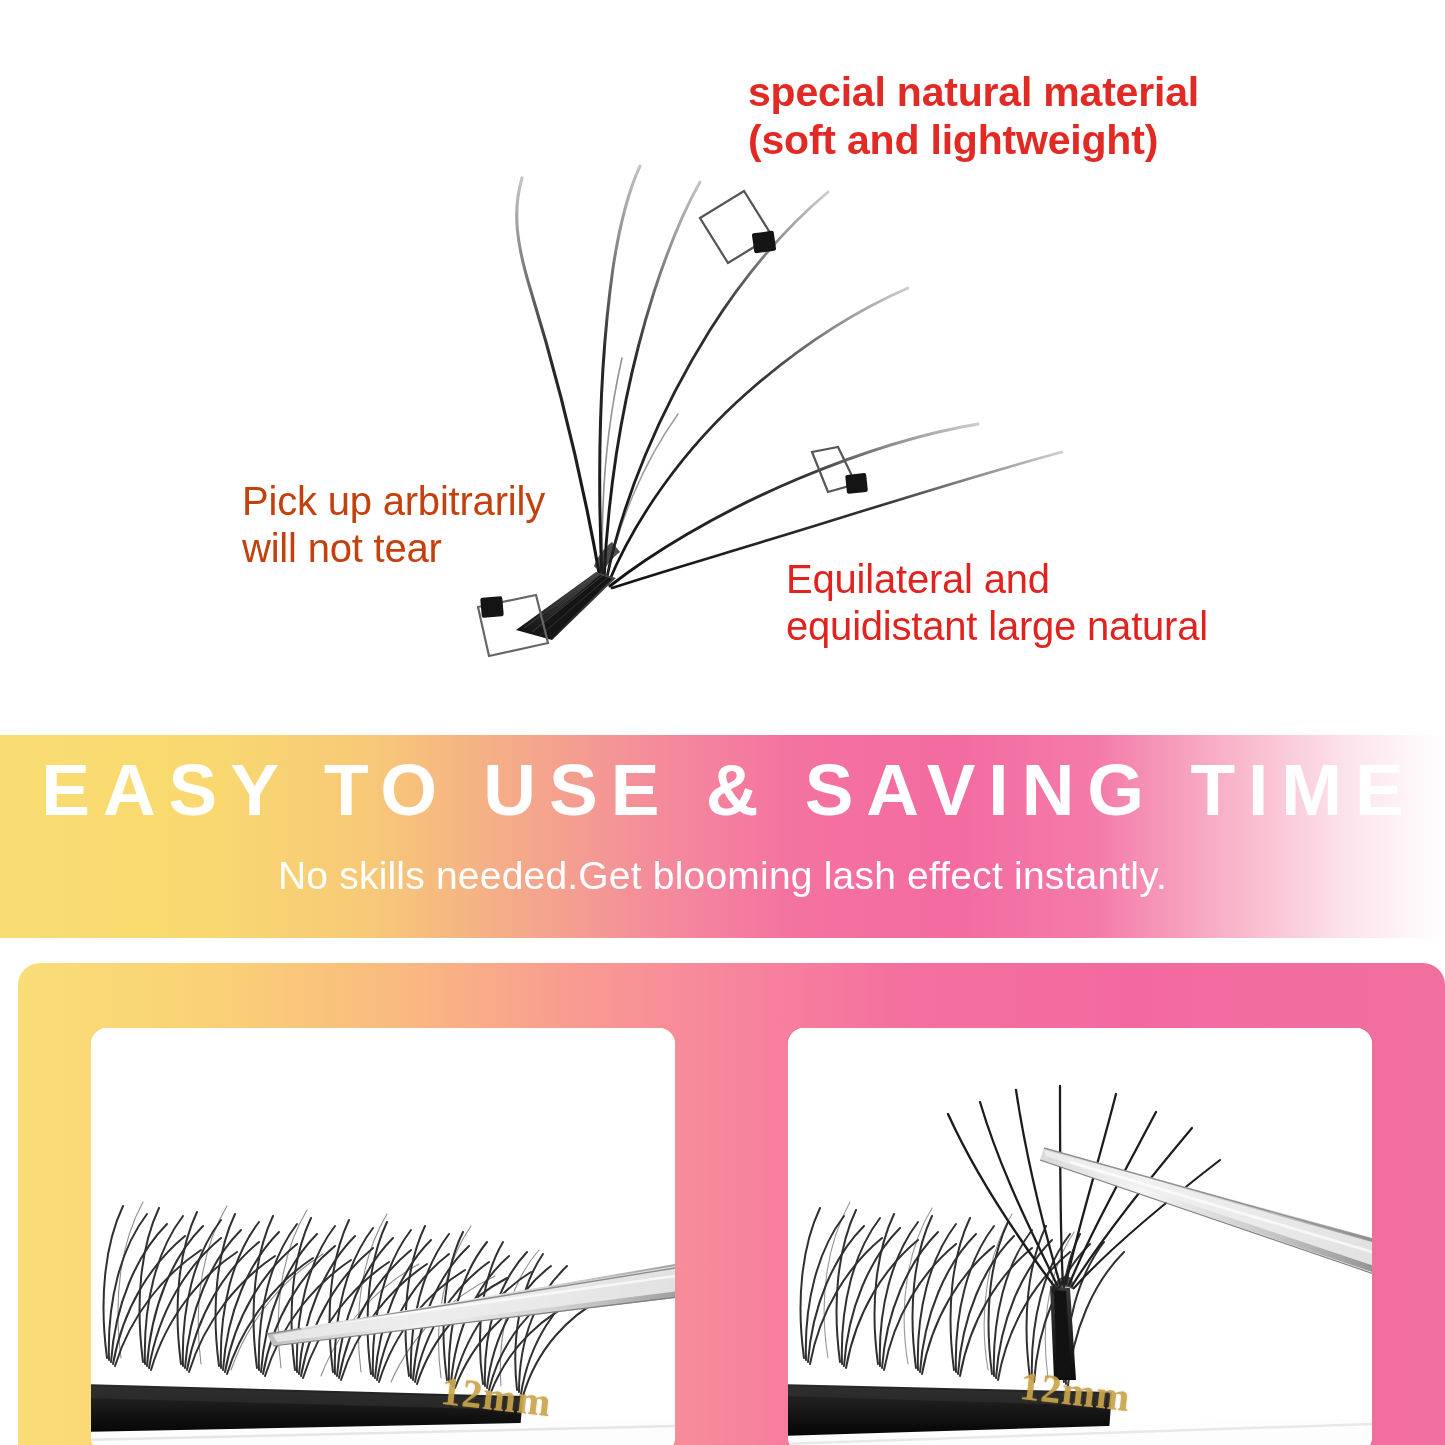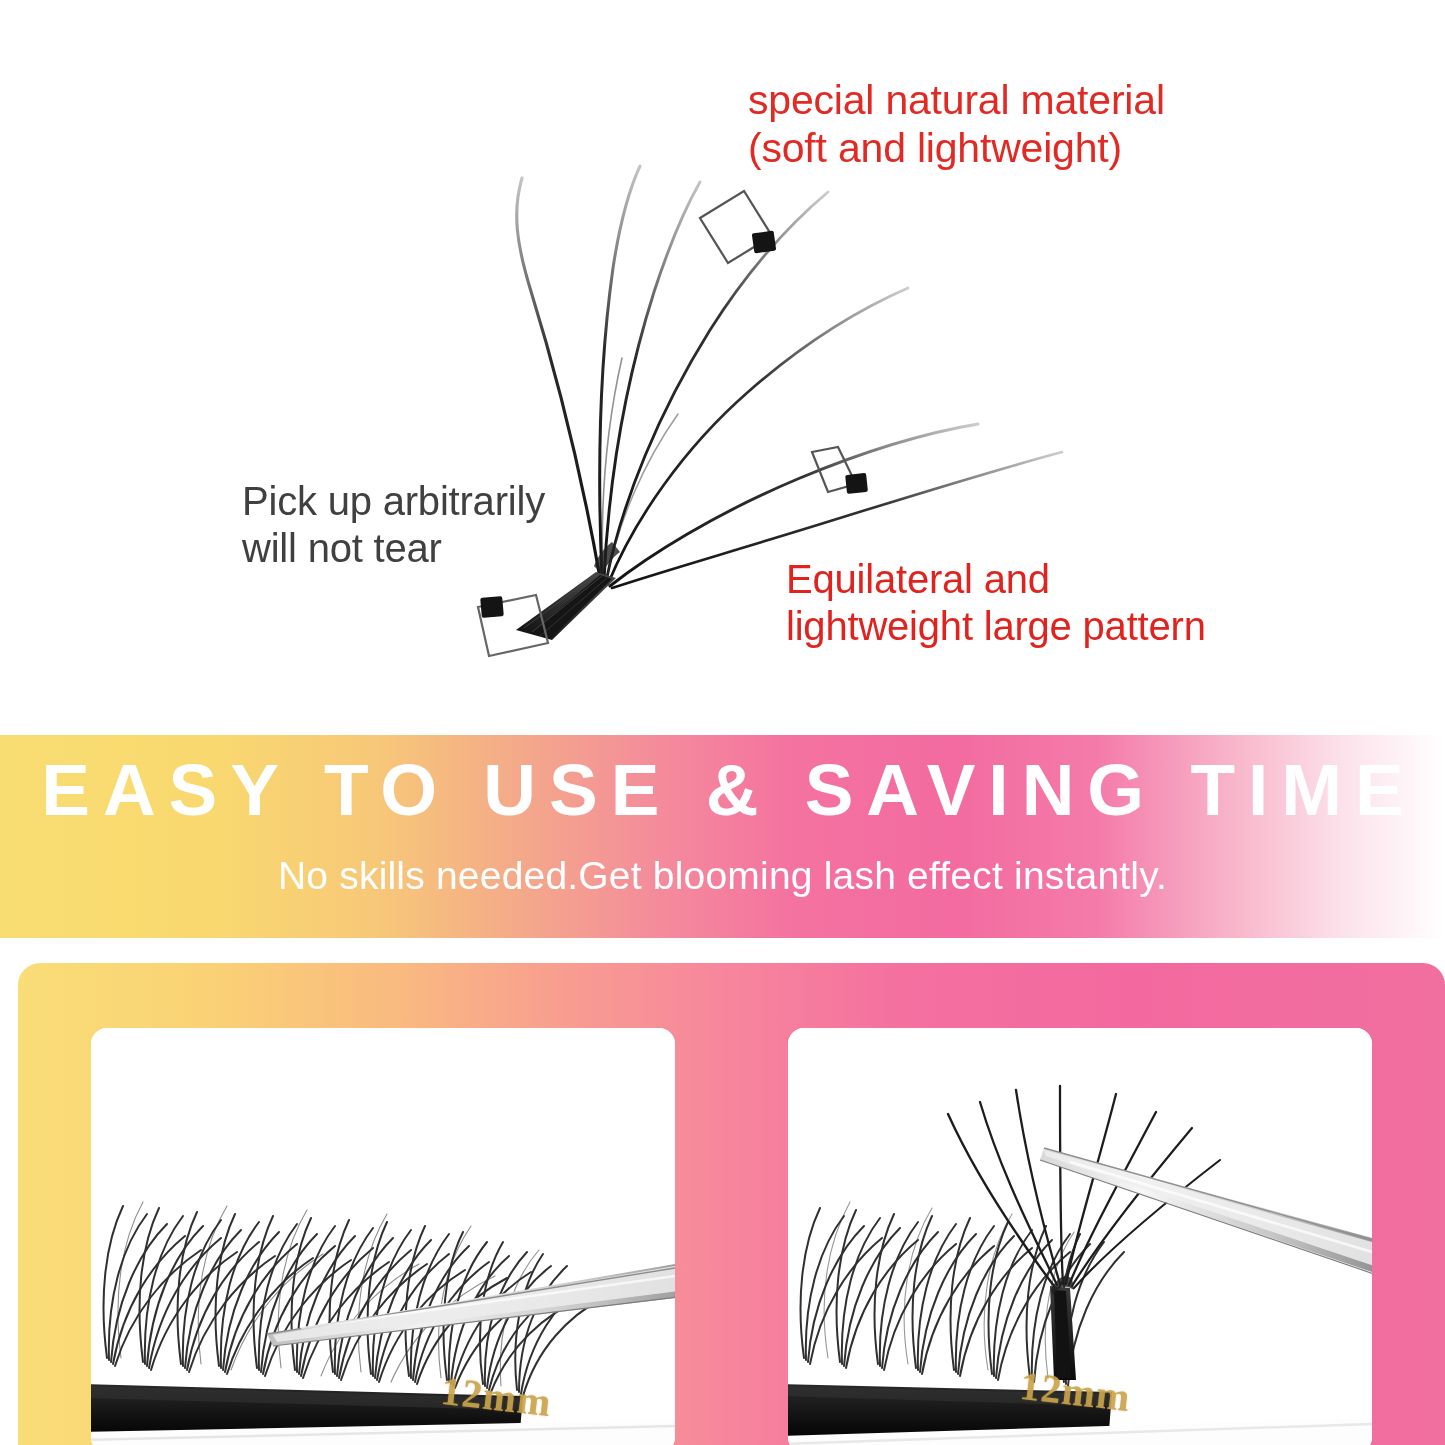--- a/index.html
+++ b/index.html
@@ -34,29 +34,30 @@
     position: absolute;
     color: #e0231f;
     font-family: "Liberation Sans", sans-serif;
     font-weight: 400;
     line-height: 1.18;
     white-space: pre-line;
     letter-spacing: -0.2px;
   }
   #label-material {
     left: 748px;
-    top: 76px;
+    top: 68px;
     font-size: 41px;
     color: #e12a24;
+    font-weight: bold;
   }
   #label-pickup {
     left: 242px;
     top: 478px;
     font-size: 40px;
-    color: #404040;
+    color: #c2410c;
   }
   #label-equilateral {
     left: 786px;
     top: 556px;
     font-size: 40px;
     color: #e0231f;
   }
 
   
   #banner-section {
@@ -253,21 +254,21 @@
     </g>
   </svg>
 
   <div class="callout-label" id="label-material">special natural material
 (soft and lightweight)</div>
 
   <div class="callout-label" id="label-pickup">Pick up arbitrarily
 will not tear</div>
 
   <div class="callout-label" id="label-equilateral">Equilateral and
-lightweight large pattern</div>
+equidistant large natural</div>
 </div>
 
 <div id="banner-section">
   <div id="banner-title">EASY TO USE &amp; SAVING TIME</div>
   <div id="banner-subtitle">No skills needed.Get blooming lash effect instantly.</div>
 </div>
 
 <div id="photos-section">
   <div id="photo-frame">
 

